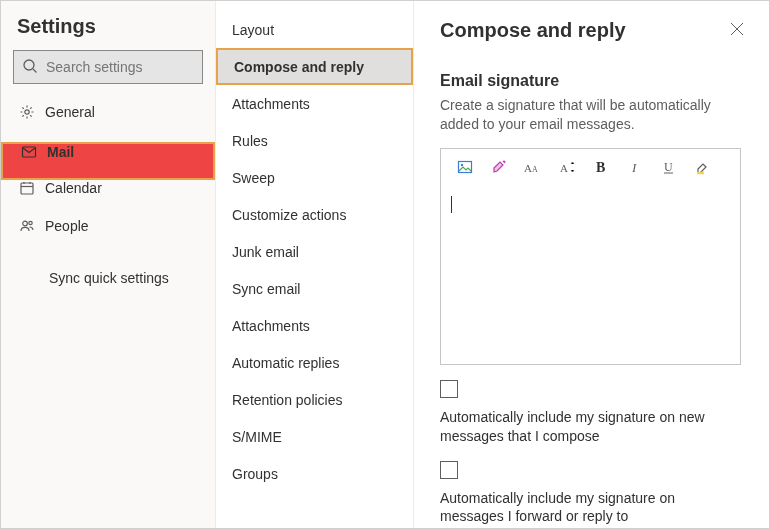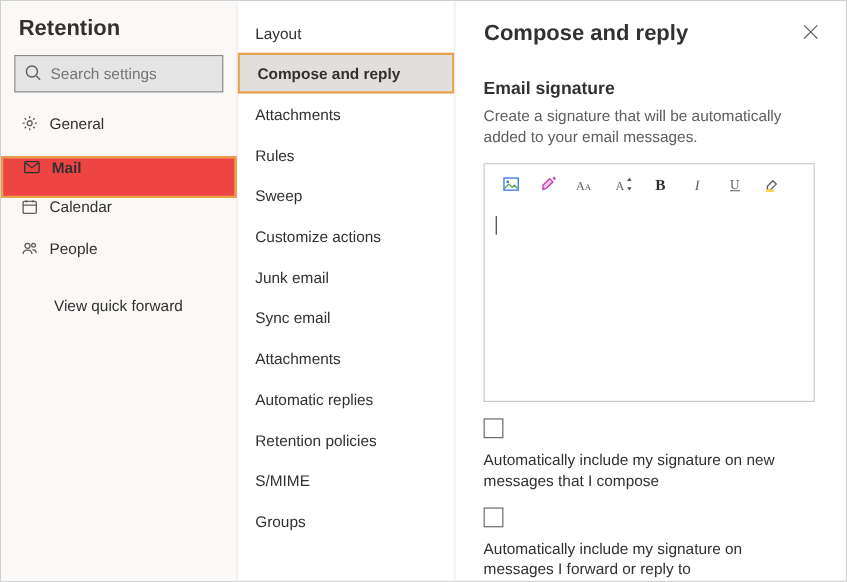--- a/index.html
+++ b/index.html
@@ -162,21 +162,21 @@
       background: #fff;
     }
     .chk-label { line-height: 1.35; max-width: 270px; }
   </style>
 </head>
 <body>
 
 <div class="root">
 
   <div class="sidebar-primary">
-    <div class="settings-title">Retention</div>
+    <div class="settings-title">Settings</div>
     <div class="search-box">
       <span class="icon">
         <svg width="16" height="16" viewBox="0 0 16 16" fill="none">
             <circle cx="7" cy="7" r="5" stroke="#605e5c" stroke-width="1.3"></circle>
             <line x1="11" y1="11" x2="14.5" y2="14.5" stroke="#605e5c" stroke-width="1.3"></line>
           </svg>
       </span>
       <input type="text" placeholder="Search settings" style="">
     </div>
 
@@ -214,21 +214,21 @@
         <svg width="16" height="16" viewBox="0 0 16 16" fill="none">
             <circle cx="6" cy="5.5" r="2.3" stroke="#605e5c" stroke-width="1.2"></circle>
             <path d="M2 13c0-2.2 1.8-3.6 4-3.6s4 1.4 4 3.6" stroke="#605e5c" stroke-width="1.2"></path>
             <circle cx="11.5" cy="5" r="1.7" stroke="#605e5c" stroke-width="1.2"></circle>
             <path d="M10.5 9c1.8 0 3.2 1 3.5 2.8" stroke="#605e5c" stroke-width="1.2"></path>
           </svg>
       </span>
       <span class="lbl">People</span>
     </div>
 
-    <div class="quick-settings">View quick forward</div>
+    <div class="quick-settings">Sync quick settings</div>
   </div>
 
   <div class="sidebar-secondary">
     <div class="sub-item">
         <span>Layout</span>
       </div>
     <div class="sub-item selected">
         <span>Compose and reply</span>
       </div>
     <div class="sub-item">

